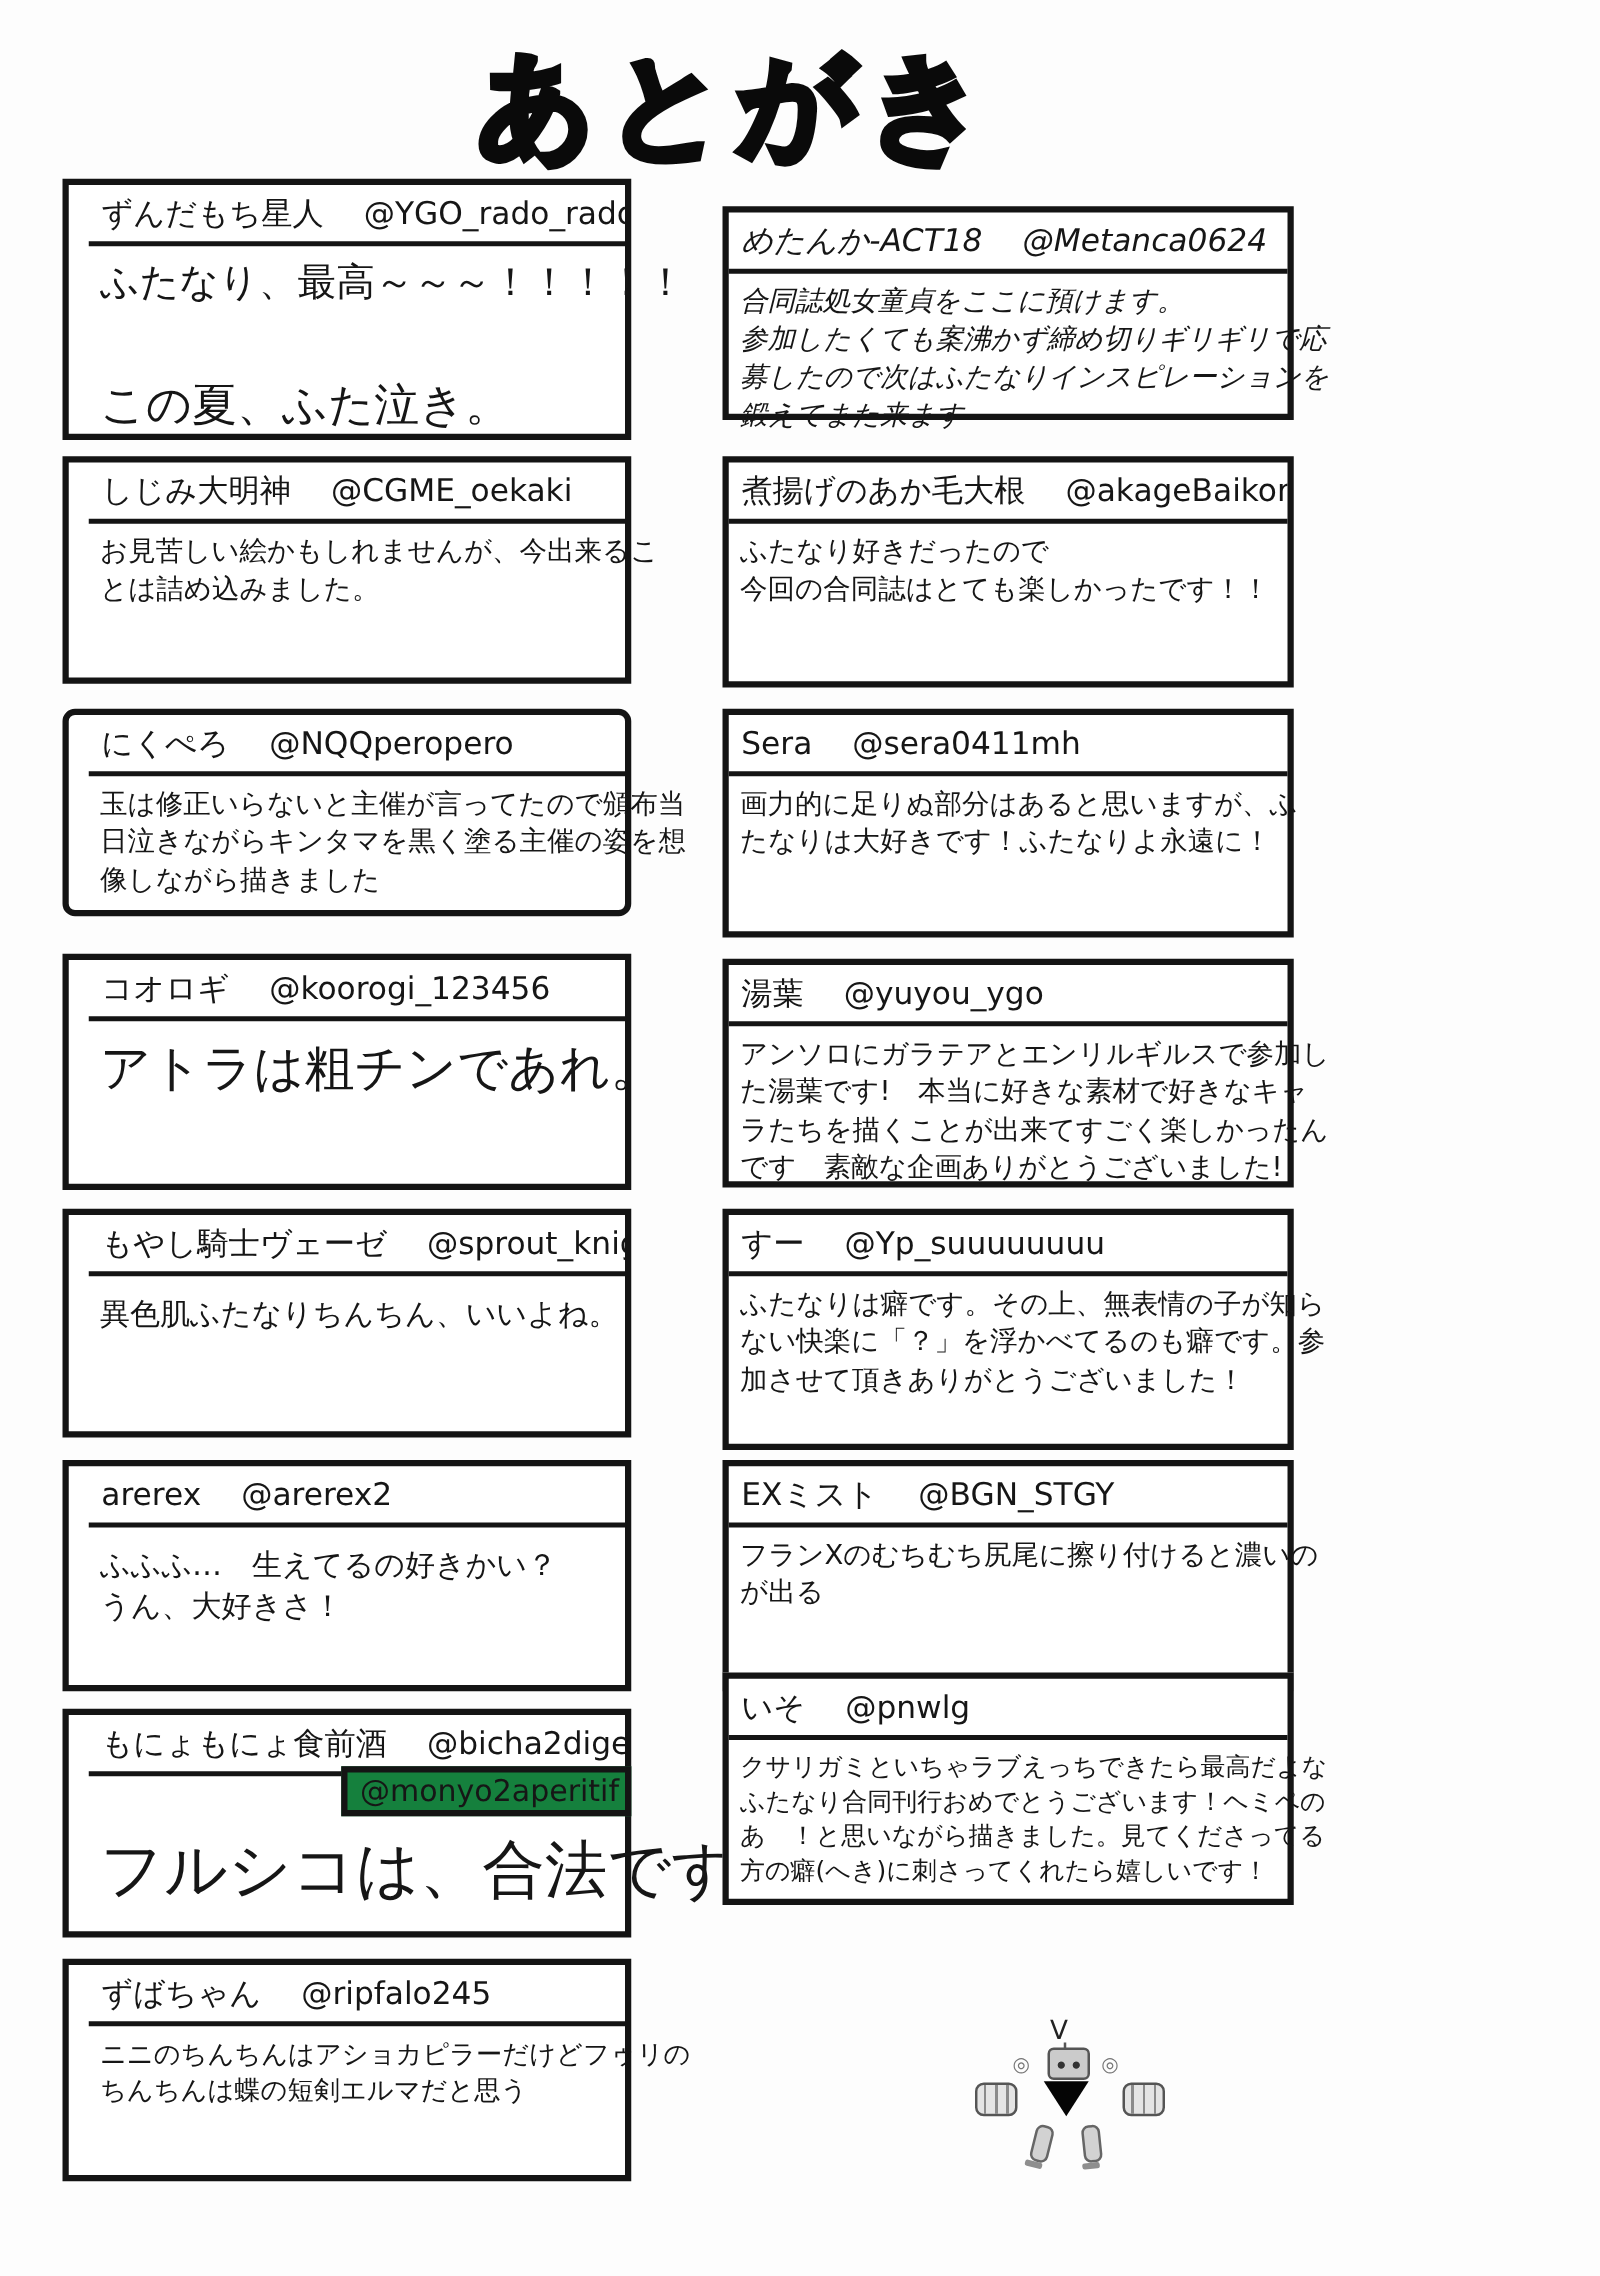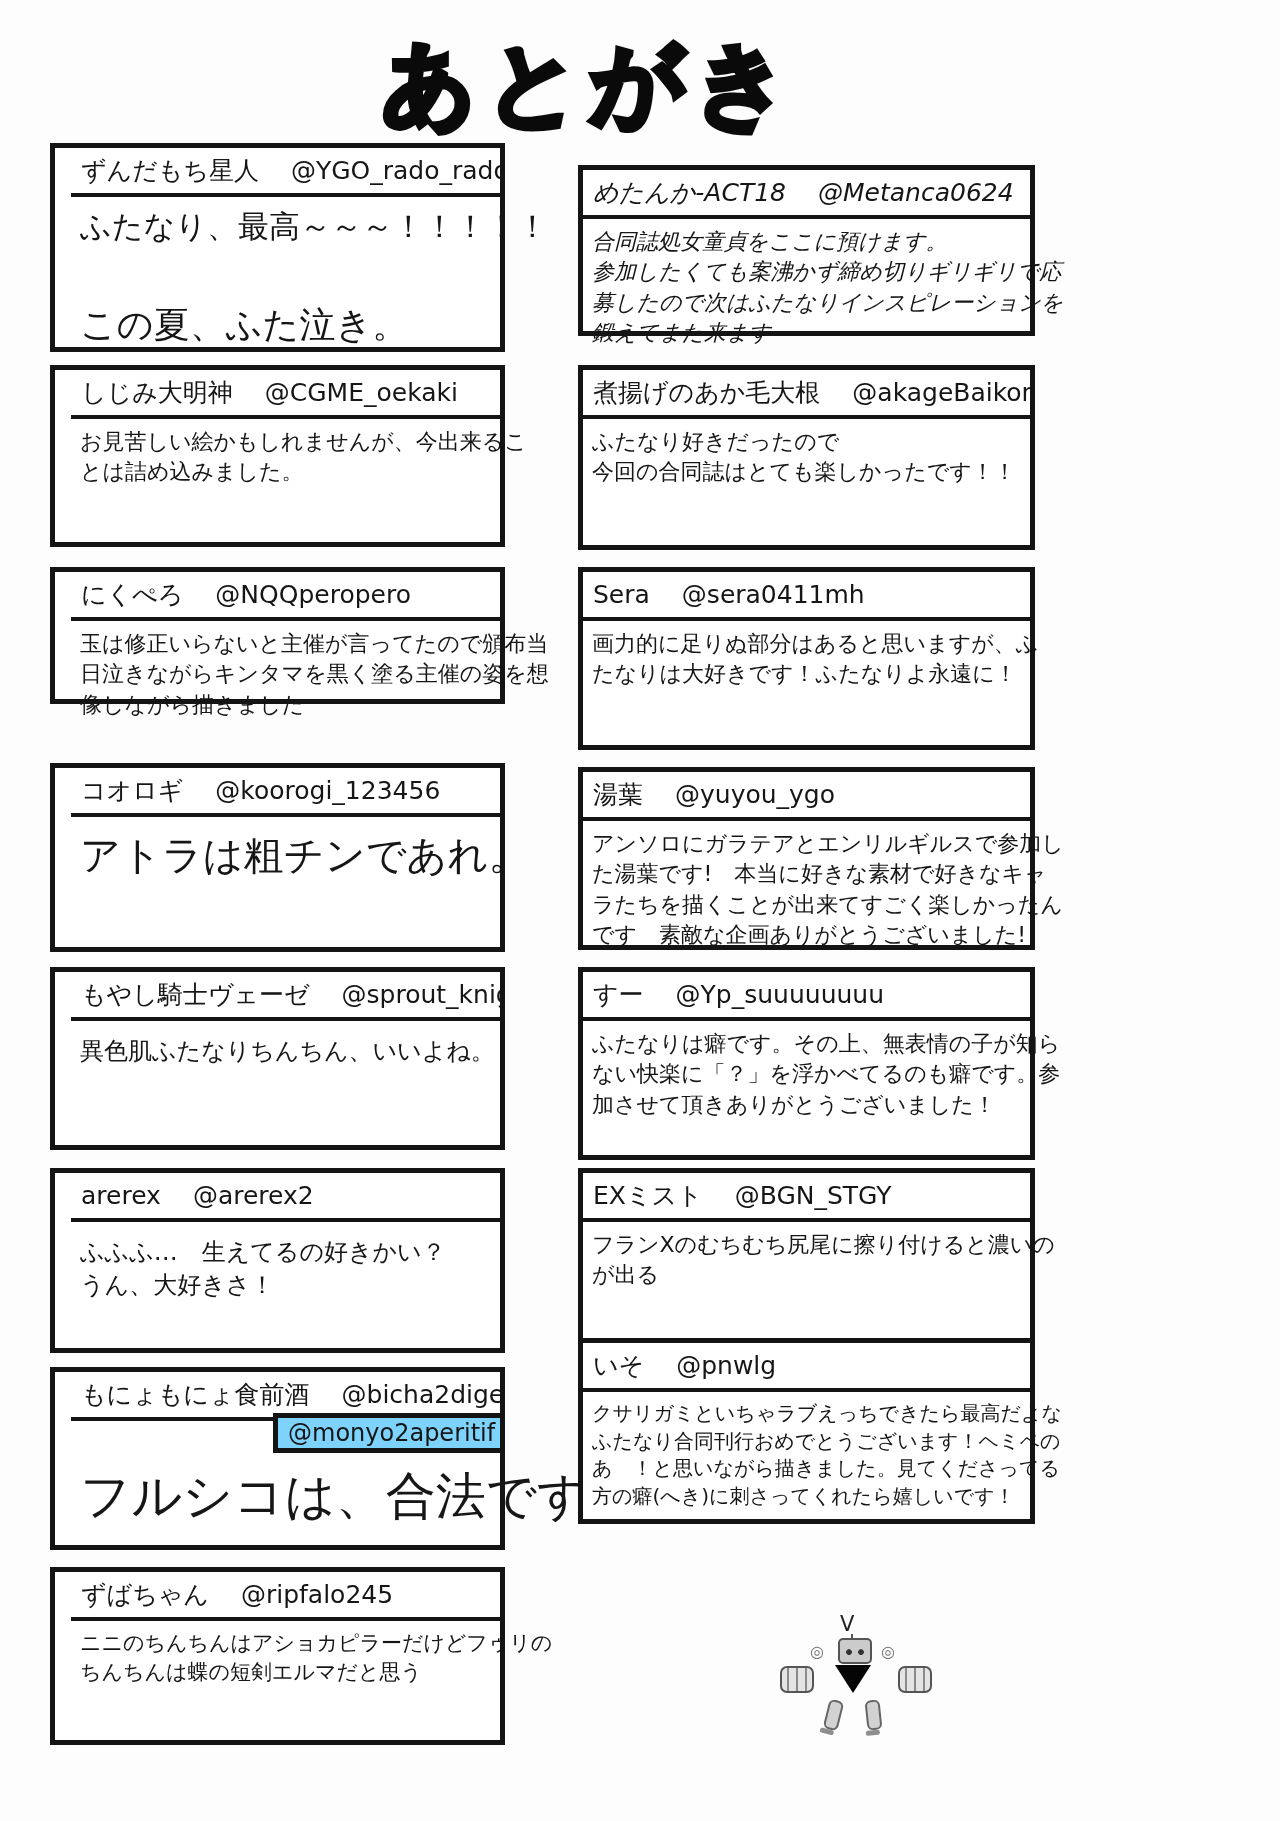--- a/index.html
+++ b/index.html
@@ -55,21 +55,21 @@
   .sz40{font-size:40px;line-height:1.1;padding-top:8px;}
   .sz44{font-size:50px;line-height:1.1;}
   .gap-top{margin-top:52px !important;}
   .pad-top{padding-top:14px;}
   .subhandle{
     position:absolute;
     top:41px;right:-5px;
     width:232px;height:40px;
     border:5px solid #141414;
     box-sizing:border-box;
-    background:#7dd3fc;
+    background:#15803d;
     display:flex;align-items:center;
     padding:0 10px;
     font-size:24px;
   }
   .l7-body{padding-top:48px;}
   
   .doodle{position:absolute;left:780px;top:1612px;width:150px;height:130px;}
   .doodle .v-mark{position:absolute;left:60px;top:0;font-size:21px;color:#222;}
   .doodle .spiral{position:absolute;top:30px;font-size:16px;color:#777;}
   .doodle .spiral.sl{left:30px;}
@@ -130,21 +130,21 @@
   <div class="box-header">
     <span>しじみ大明神</span>
     <span>@CGME_oekaki</span>
   </div>
   <div class="box-body">
     <p>お見苦しい絵かもしれませんが、今出来るこ</p>
     <p>とは詰め込みました。</p>
   </div>
 </div>
 
-<div class="box col-l" style="top:567px;height:137px;">
+<div class="box col-l" style="top:567px;height:166px;border-radius:10px;">
   <div class="box-header">
     <span>にくぺろ</span>
     <span>@NQQperopero</span>
   </div>
   <div class="box-body">
     <p>玉は修正いらないと主催が言ってたので頒布当</p>
     <p>日泣きながらキンタマを黒く塗る主催の姿を想</p>
     <p>像しながら描きました</p>
   </div>
 </div>

